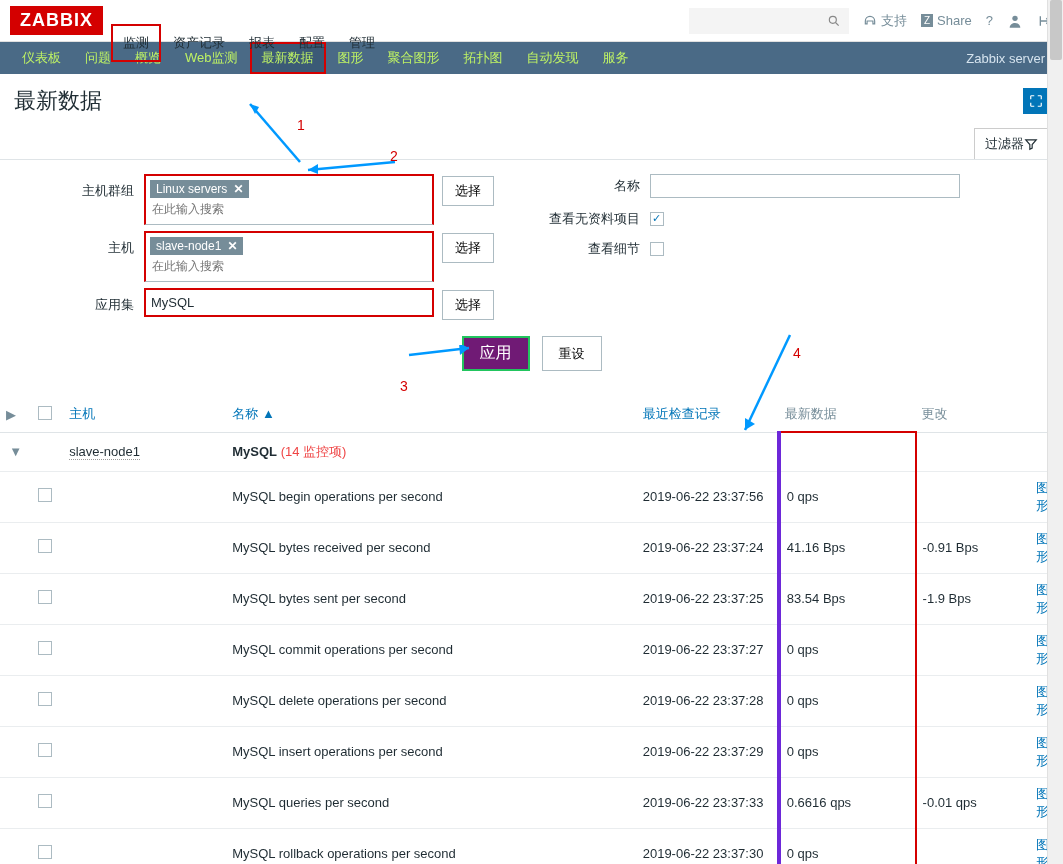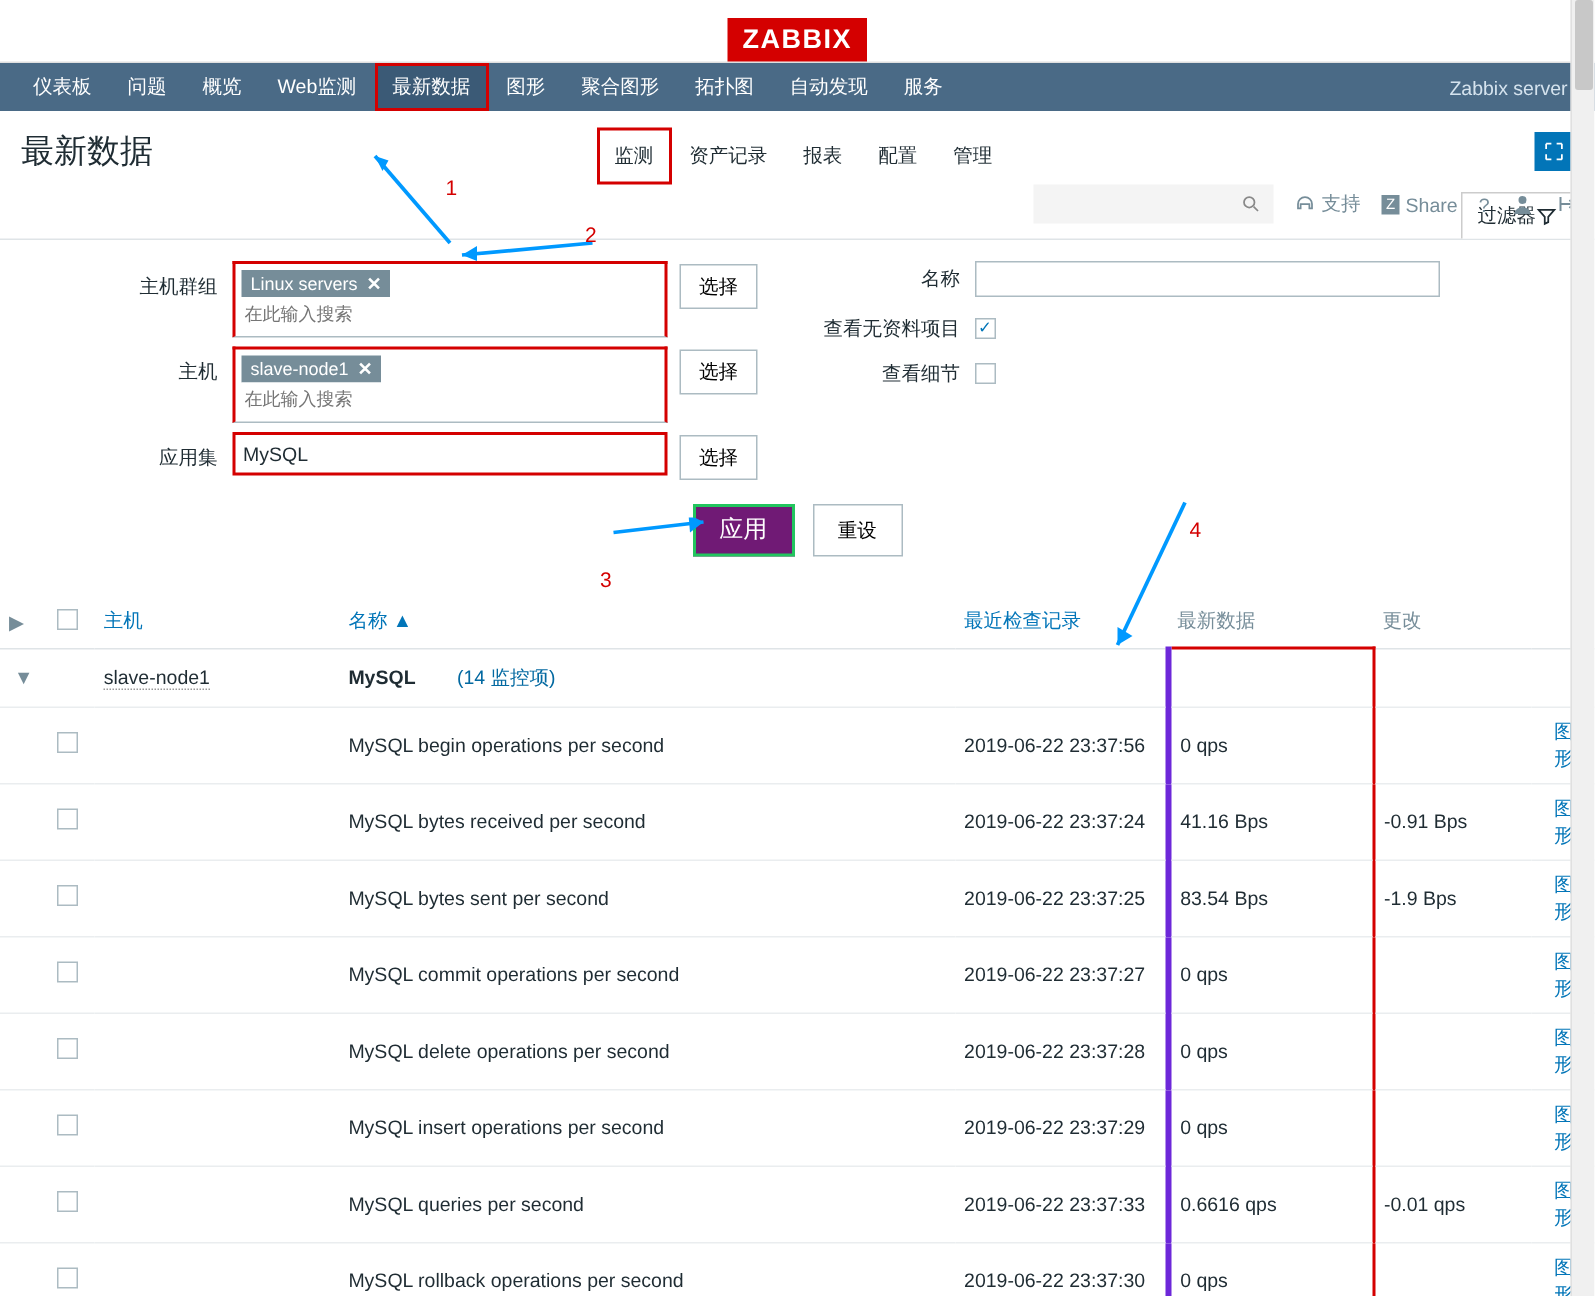--- a/index.html
+++ b/index.html
@@ -1,36 +1,36 @@
 <!DOCTYPE html>
 <html><head>
 <meta charset="utf-8">
 <style>
 * { box-sizing: border-box; margin: 0; padding: 0; }
 body { font-family: Arial, "Microsoft YaHei", sans-serif; font-size: 13px; background: #fff; color: #1f2c33; width: 1063px; }
-.top-bar { height: 42px; background: #fff; display: flex; align-items: center; padding: 12px 10px; border-bottom: 1px solid #e0e0e0; position: relative; flex-direction: column; }
+.top-bar { height: 42px; background: #fff; display: flex; align-items: center; padding: 0 10px; border-bottom: 1px solid #e0e0e0; position: relative; }
 .logo { background: #d40000; color: #fff; font-weight: bold; font-size: 18px; padding: 4px 10px; letter-spacing: 1px; }
 .top-menu { display: flex; margin-left: 8px; }
 .top-menu-item { padding: 10px 12px; color: #1f2c33; cursor: pointer; font-size: 13px; margin-top: 44px; }
 .top-menu-item.highlight { border: 2px solid #d40000; padding: 8px 10px; }
 .top-right { margin-left: auto; display: flex; align-items: center; gap: 14px; color: #768d99; }
 .search-box { background: #f4f4f4; width: 160px; height: 26px; display: flex; align-items: center; justify-content: flex-end; padding: 0 8px; color: #999; }
 .sub-bar { height: 32px; background: #4a6a86; display: flex; align-items: center; padding: 0 10px; }
-.sub-bar-item { color: #ffffff; padding: 7px 12px; cursor: pointer; font-size: 13px; }
+.sub-bar-item { color: #bef264; padding: 7px 12px; cursor: pointer; font-size: 13px; }
 .sub-bar-item.highlight { border: 2px solid #d40000; padding: 5px 10px; background: #3b5a76; }
 .sub-right { margin-left: auto; color: #d5e3ee; font-size: 13px; padding-right: 8px; }
 .page-header { display: flex; align-items: center; padding: 12px 14px; }
 .page-title { font-size: 22px; color: #1f2c33; font-weight: normal; }
 .fullscreen-btn { margin-left: auto; width: 26px; height: 26px; background: #0275b8; display: flex; align-items: center; justify-content: center; }
 .filter-tab-row { display: flex; justify-content: flex-end; border-bottom: 1px solid #dfe4e7; padding-right: 14px; }
 .filter-tab { border: 1px solid #ccc; border-bottom: none; padding: 6px 10px; display: flex; align-items: center; gap: 0; background: #fff; font-size: 13px; }
 .filter-panel { padding: 14px 0 10px 0; position: relative; }
 .filter-row { display: flex; align-items: flex-start; margin-bottom: 6px; }
 .filter-left { display: flex; align-items: flex-start; }
-.filter-label { width: 155px; text-align: right; padding: 8px 10px 0 0; color: #1f2c33; }
+.filter-label { width: 144px; text-align: right; padding: 8px 10px 0 0; color: #1f2c33; }
 .tag-input { width: 290px; border: 1px solid #acbbc2; border-top: 2px solid #d40000; border-left: 2px solid #d40000; border-right: 2px solid #d40000; min-height: 50px; padding: 4px; }
 .tag-input.last { border-bottom: 2px solid #d40000; min-height: 28px; }
 .tag { display: inline-flex; align-items: center; background: #768d99; color: #fff; padding: 2px 6px; font-size: 12px; gap: 6px; }
 .tag-x { font-weight: bold; cursor: pointer; }
 .tag-input input { border: none; outline: none; width: 100%; padding: 4px 2px; font-size: 12px; color: #999; }
 .select-btn { border: 1px solid #acbbc2; background: #fff; padding: 5px 12px; margin-left: 8px; cursor: pointer; font-size: 13px; margin-top: 2px; }
 .filter-right-col { position: absolute; left: 540px; top: 14px; }
 .fr-row { display: flex; align-items: center; margin-bottom: 12px; }
 .fr-label { width: 110px; text-align: right; padding-right: 10px; }
 .fr-input { width: 310px; height: 24px; border: 1px solid #acbbc2; }
@@ -46,21 +46,21 @@
 .col-host { width: 155px; }
 .col-name { width: 390px; }
 .col-time { width: 135px; }
 .col-value { width: 130px; }
 .col-change { width: 100px; }
 .col-action { width: 40px; text-align: right; padding-right: 14px !important; }
 .group-row td { padding: 10px 6px; }
 .group-caret { color: #768d99; }
 .host-link { color: #1f2c33; border-bottom: 1px dotted #999; }
 .group-name { font-weight: bold; }
-.group-count { color: #0369a1; margin-left: 24px; }
+.group-count { color: #ef4444; }
 .link-blue { color: #0275b8; cursor: pointer; }
 .chk { width: 14px; height: 14px; border: 1px solid #acbbc2; display: inline-block; }
 .chk.checked::after { content: "✓"; color: #0275b8; font-size: 11px; position: relative; top: -3px; left: 1px; }
 .red-box-values { border-left: 4px solid #6d28d9; border-right: 2px solid #d40000; }
 .red-top { border-top: 2px solid #d40000; }
 .arrow { position: absolute; pointer-events: none; }
 .arrow-line { stroke: #0099ff; stroke-width: 2.5; fill: none; }
 .arrow-head { fill: #0099ff; }
 .anno-num { position: absolute; color: #d40000; font-size: 14px; font-weight: normal; pointer-events: none; }
 .vscroll { position: absolute; right: 0; top: 0; width: 16px; height: 100%; background: #f0f0f0; border-left: 1px solid #e0e0e0; }

